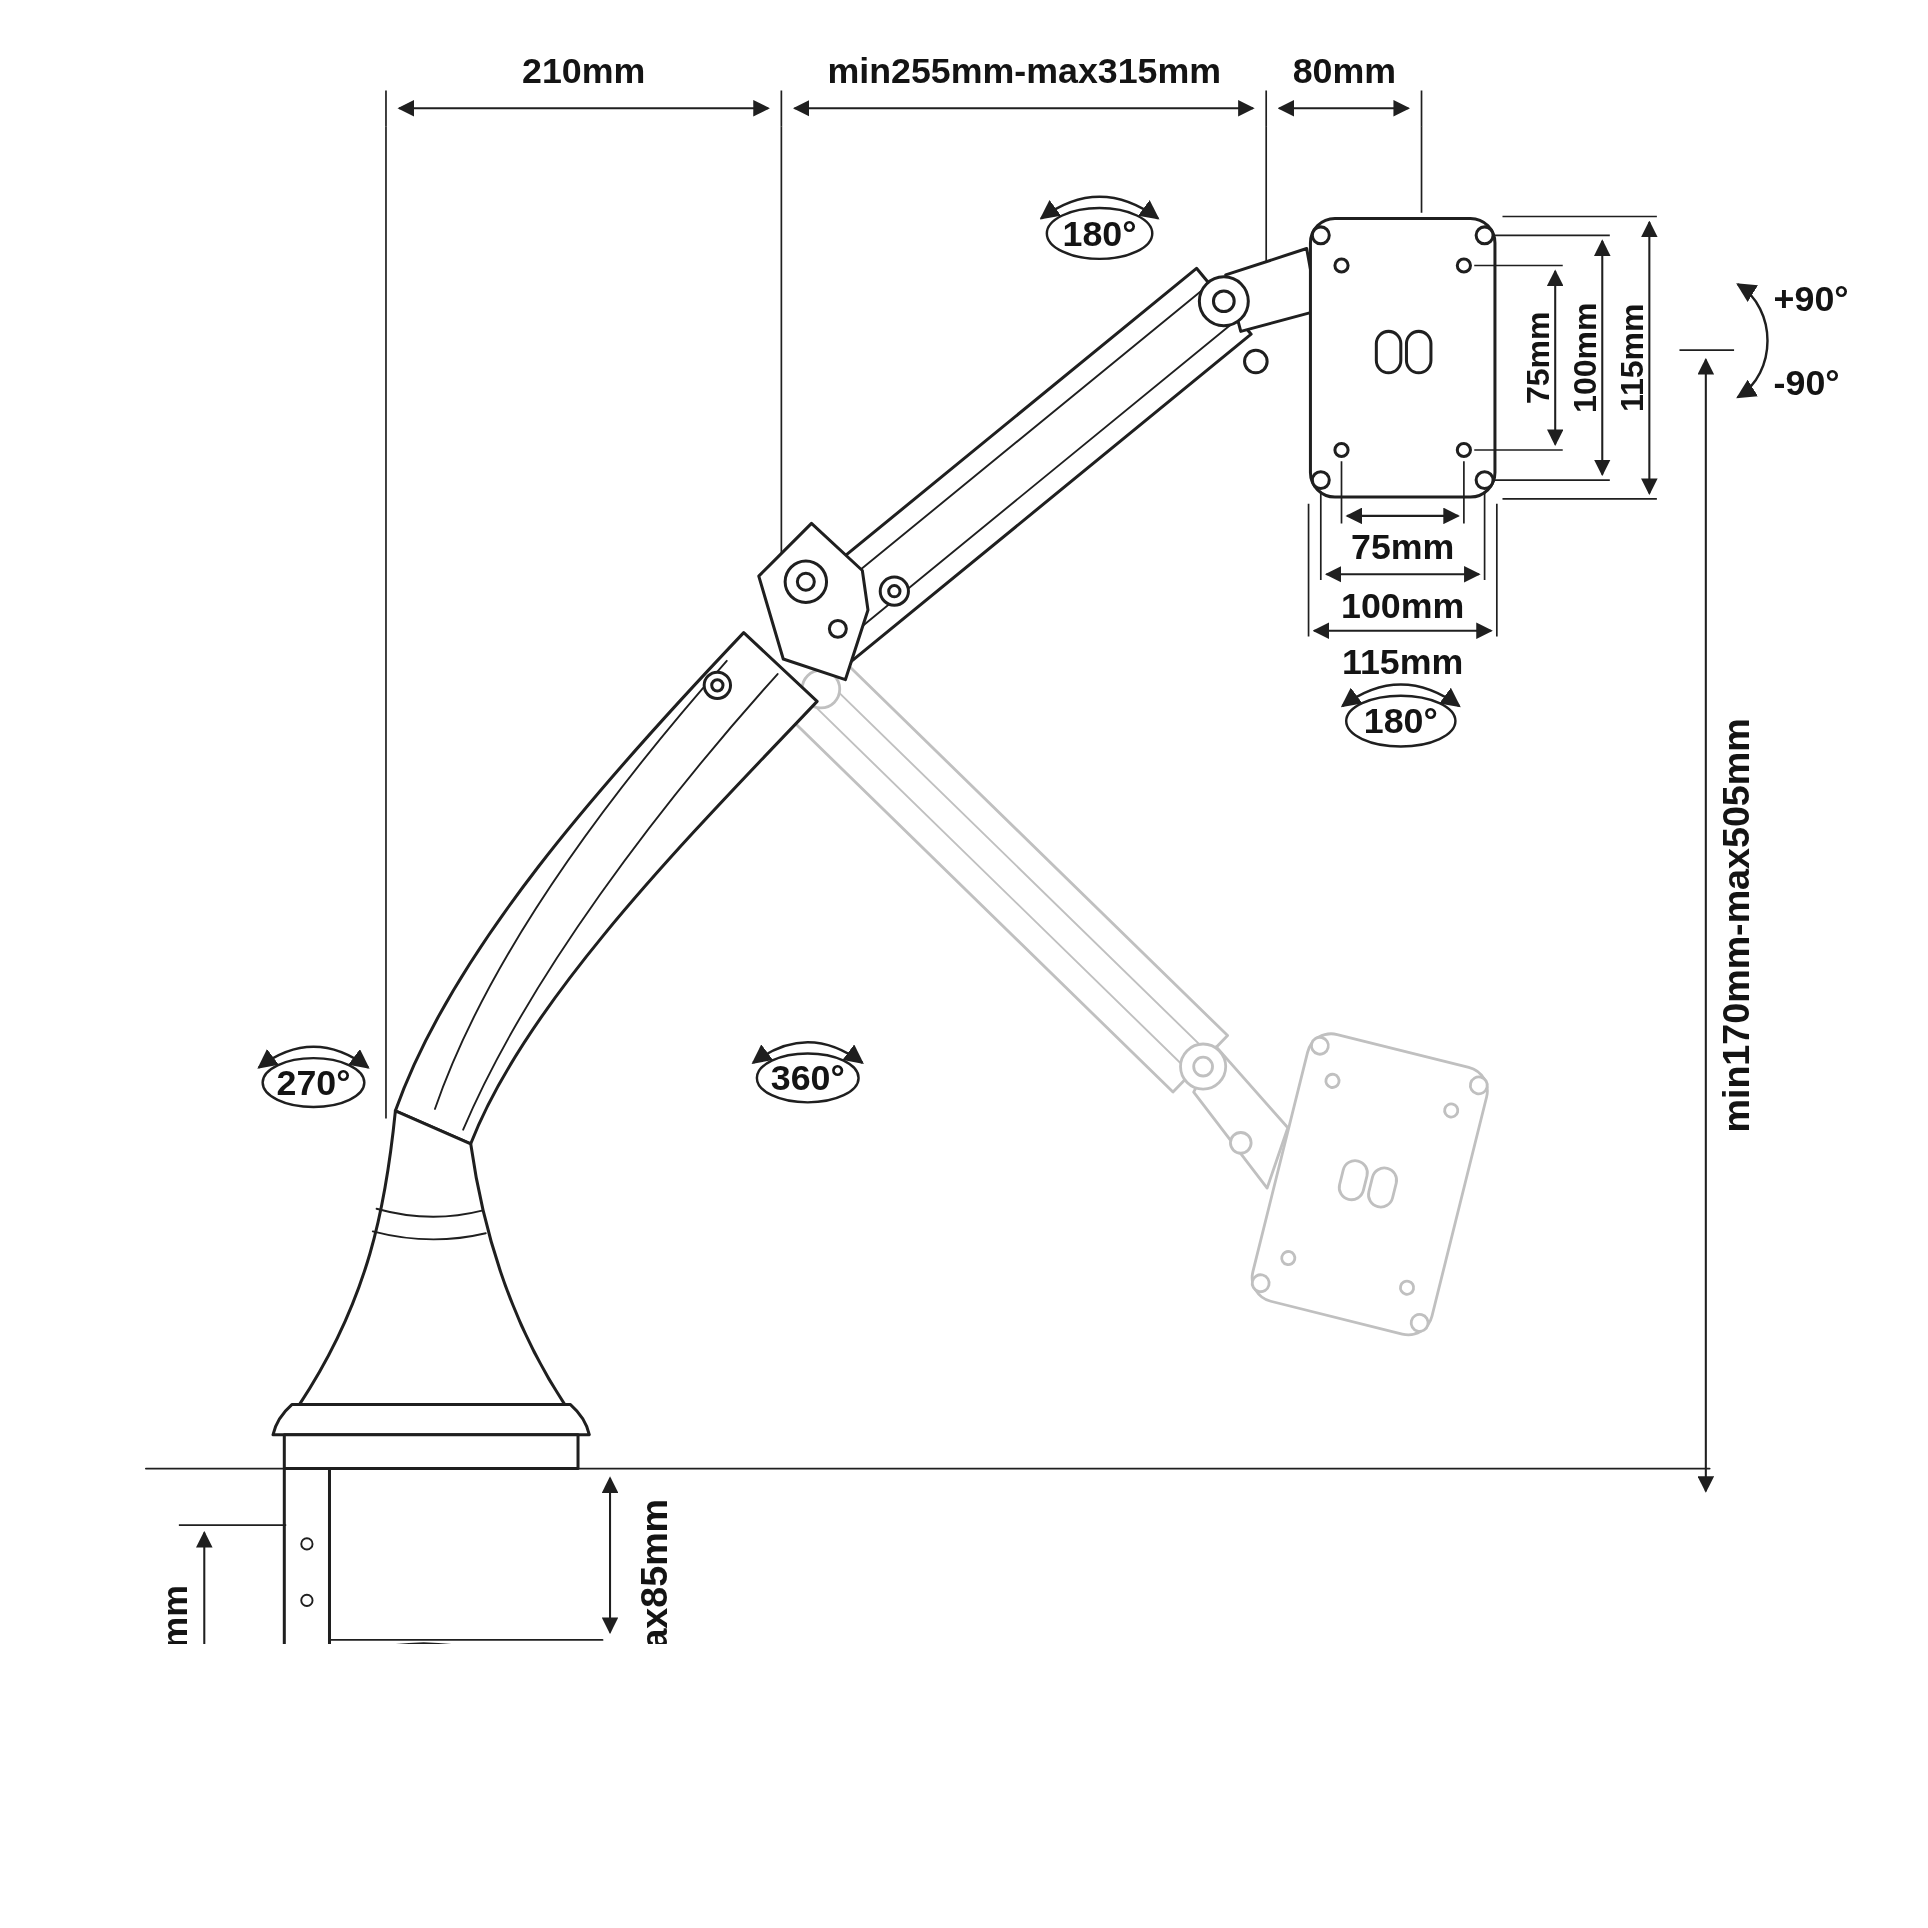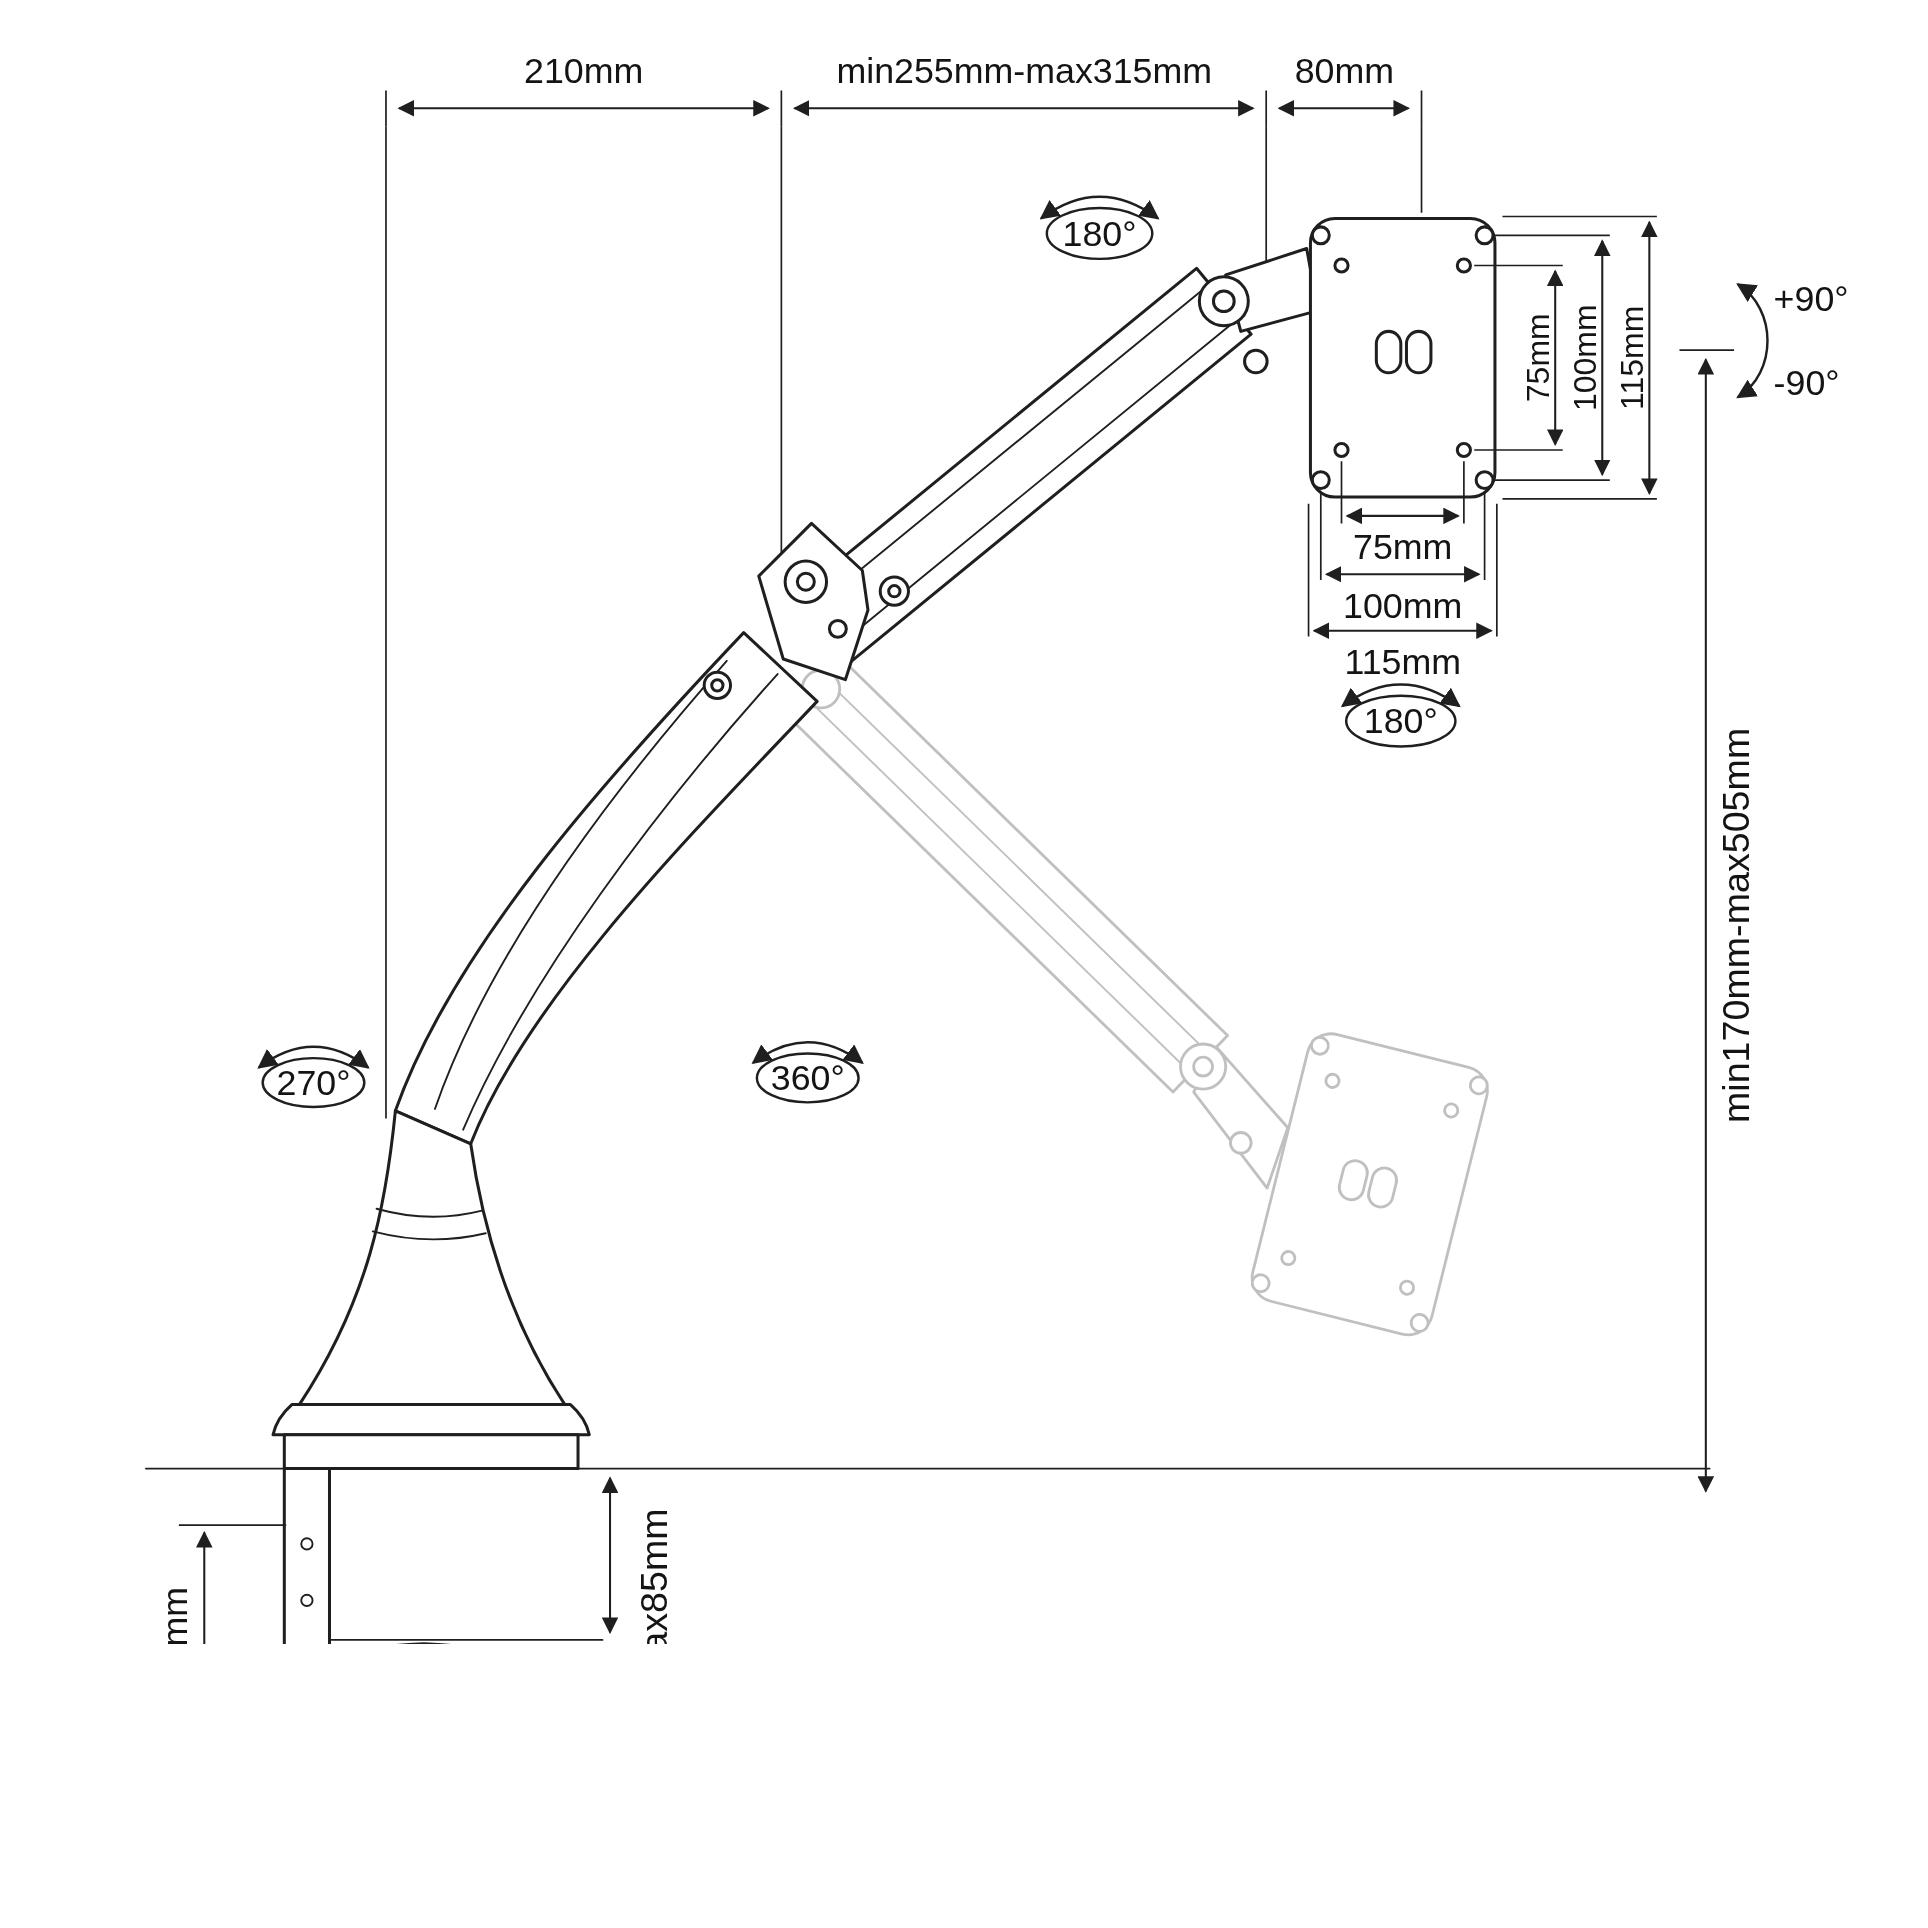--- a/index.html
+++ b/index.html
@@ -1,16 +1,16 @@
 <!DOCTYPE html>
 <html style="font-size:15px"><head>
 <meta charset="utf-8">
 <style>
   html,body { margin:0; padding:0; background:#ffffff; }
-  .canvas { position:relative; width:1928px; height:1644px; background:#ffffff; overflow:hidden; }
+  .canvas { position:relative; width:1928px; height:1644px; background:#ffffff; overflow:hidden;font-weight:bold; }
   svg { display:block; }
   
   .fill  { fill:#ffffff; stroke:#1f1f1f; stroke-width:3.2; stroke-linejoin:round; stroke-linecap:round; }
   .thin  { fill:none;   stroke:#1f1f1f; stroke-width:2;   stroke-linecap:round; }
   .ext   { fill:none;   stroke:#1f1f1f; stroke-width:1.8; }
   .dimln { fill:none;   stroke:#1f1f1f; stroke-width:2.2; }
   .arc   { fill:none;   stroke:#1f1f1f; stroke-width:2.6; }
   
   .gfill { fill:#ffffff; stroke:#c0c0c0; stroke-width:3; stroke-linejoin:round; }
   .gline { fill:none;    stroke:#c0c0c0; stroke-width:2; }

